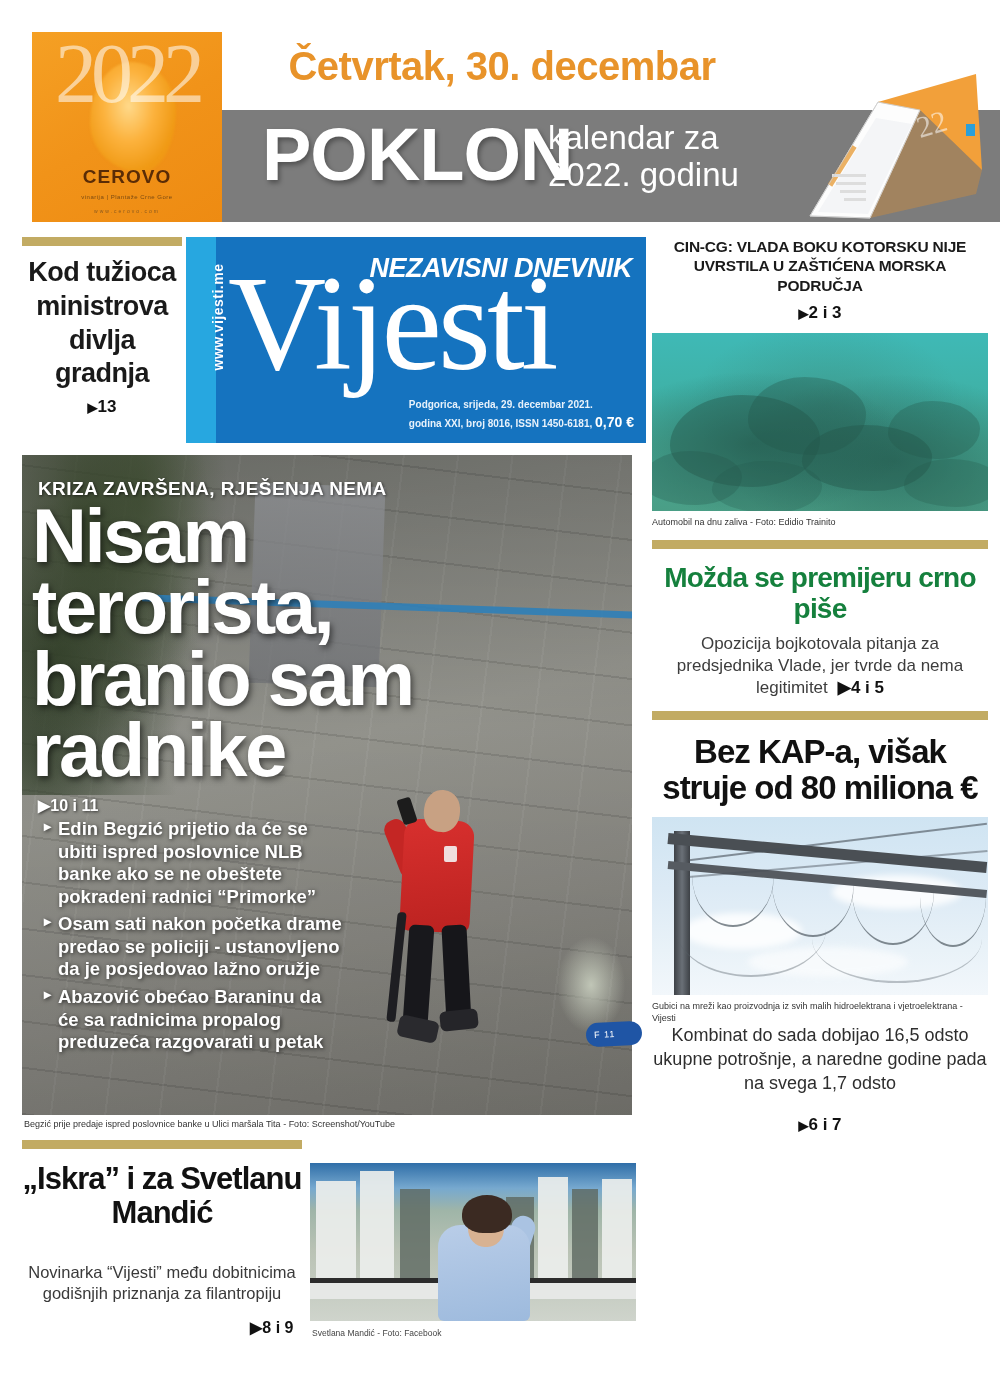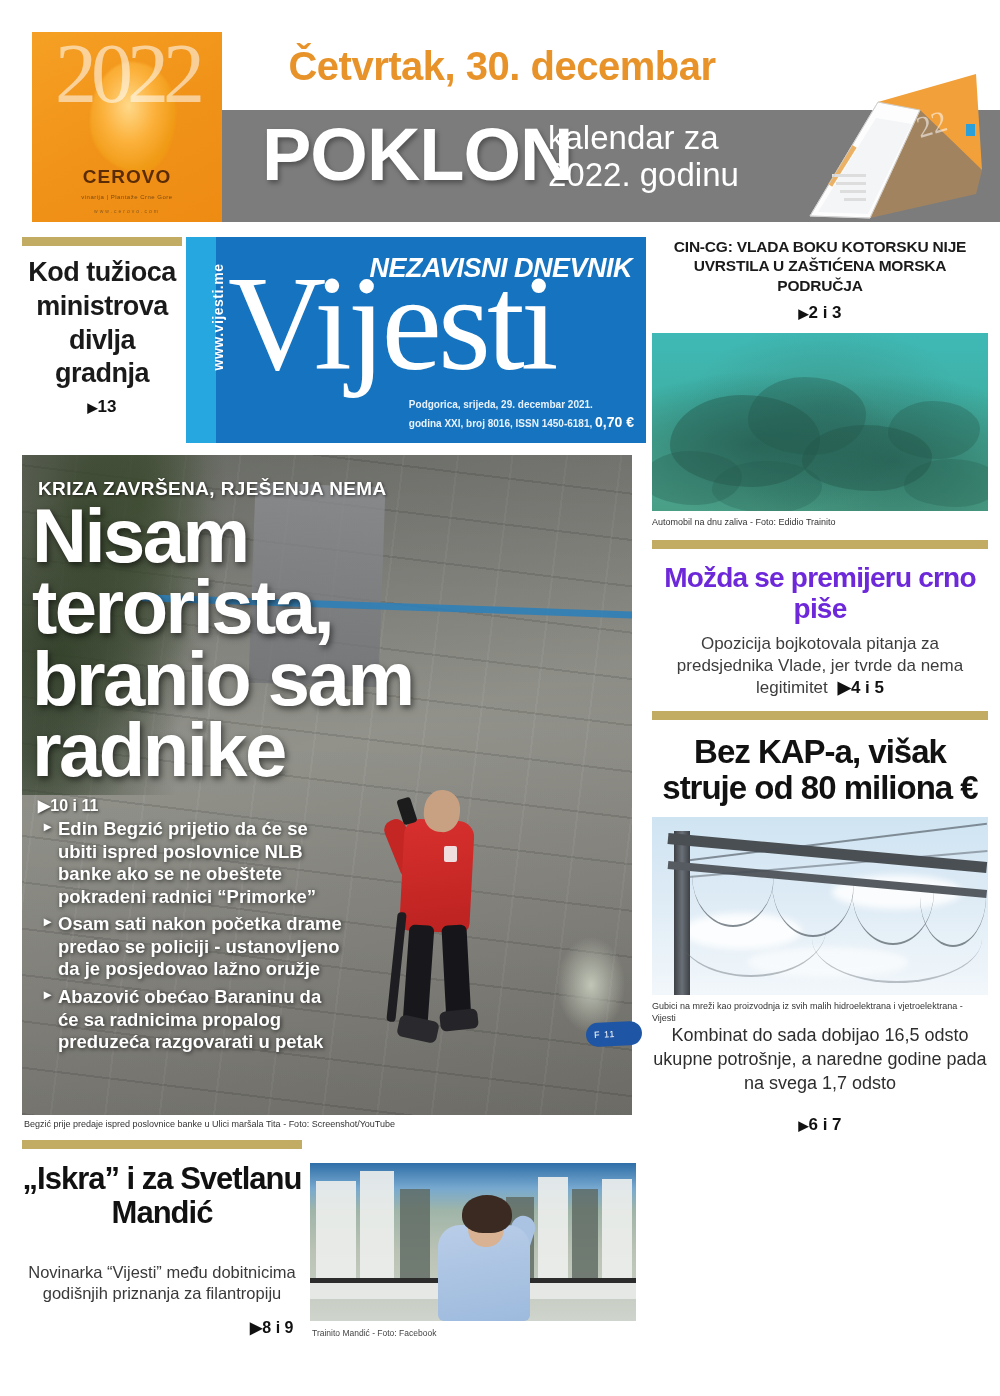--- a/index.html
+++ b/index.html
@@ -123,21 +123,21 @@
     position:relative; overflow:hidden;
   }
   .r-photo-sea .rock {
     position:absolute; border-radius:48% 52% 45% 55% / 55% 48% 52% 45%;
     background:rgba(36,86,74,0.42);
   }
   .caption { font-size:9px; color:#333; margin-top:5px; line-height:1.35; }
 
   .hr-gold { height:9px; background:#c2ab63; margin:12px 0 0 0; }
 
-  .r-head2 { text-align:center; font-size:28px; font-weight:bold; color:#6d28d9;
+  .r-head2 { text-align:center; font-size:28px; font-weight:bold; color:#15803d;
     line-height:1.1; margin-top:14px; letter-spacing:-0.8px; }
   .r-sub { text-align:center; font-size:17px; color:#3d3d3d; line-height:1.3;
     margin-top:8px; }
   .r-sub .inlineref { font-weight:bold; color:#111; margin-left:10px; white-space:nowrap;}
 
   .r-head3 { text-align:center; font-size:33px; font-weight:bold; color:#111;
     line-height:1.1; margin-top:14px; letter-spacing:-1px; }
 
   .r-photo-pylon {
     margin-top:10px; width:336px; height:178px; position:relative; overflow:hidden;
@@ -451,15 +451,15 @@
     <div class="bldg dark" style="left:262px;top:26px; width:26px; height:96px;"></div>
     <div class="bldg" style="left:292px; top:16px; width:30px; height:106px;"></div>
     <div class="bldg dark" style="left:196px;top:34px; width:28px; height:88px;"></div>
     <div class="railtop"></div>
     <div class="rail"></div>
     <div class="person-arm"></div>
     <div class="person-shirt"></div>
     <div class="person-head"></div>
     <div class="person-hair"></div>
   </div>
-  <div class="bl-caption">Trainito Mandić - Foto: Facebook</div>
+  <div class="bl-caption">Svetlana Mandić - Foto: Facebook</div>
 
 </div>
 
 </body></html>

